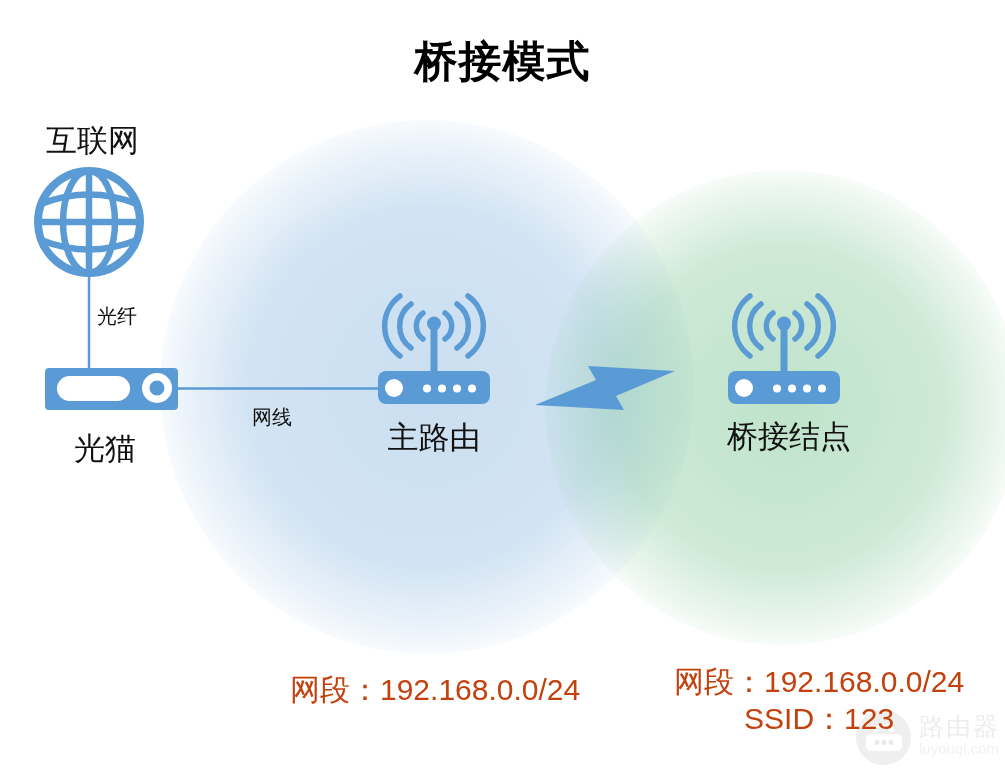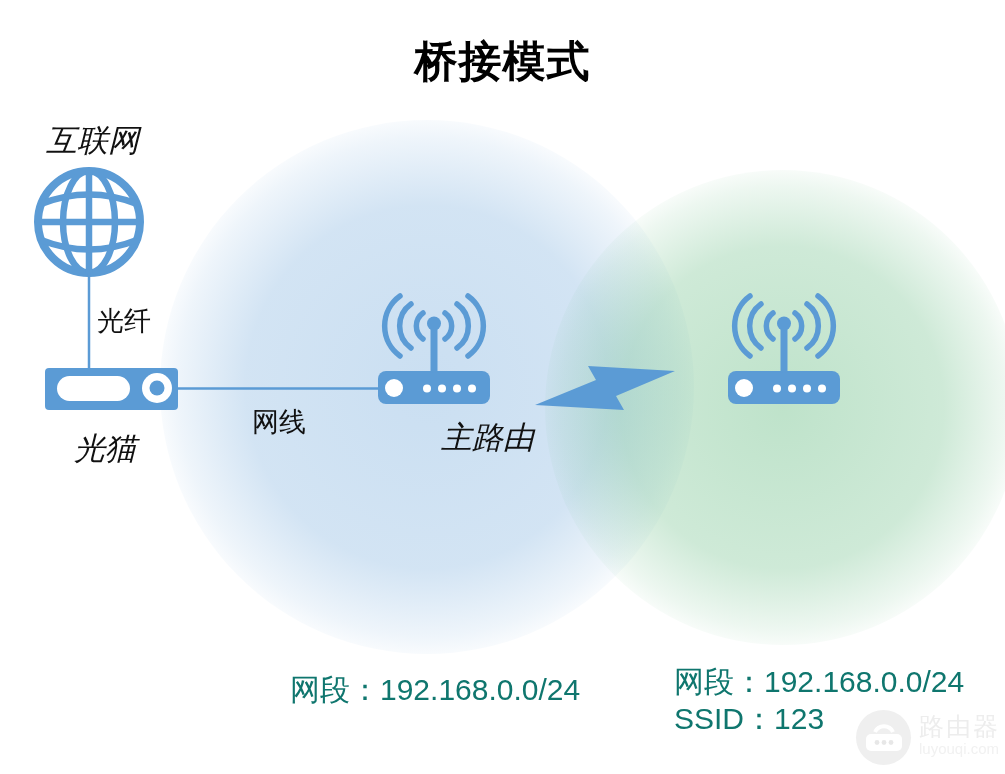--- a/index.html
+++ b/index.html
@@ -19,24 +19,24 @@
     background:radial-gradient(circle,
       rgba(80,178,112,0.37) 0%, rgba(80,178,112,0.28) 48%,
       rgba(80,178,112,0.10) 66%, rgba(80,178,112,0) 74%);
   }
   svg.diagram{position:absolute;left:0;top:0;z-index:2;}
   .label{position:absolute;z-index:3;white-space:nowrap;}
   .title{
     left:0;right:0;top:33px;text-align:center;
     font-size:43px;font-weight:bold;letter-spacing:1px;color:#000;
   }
-  .node-label{font-size:31px;font-style:italic;}
-  .link-label{font-size:27px;}
-  .center200{width:200px;text-align:right;}
-  .info{position:absolute;z-index:3;font-size:30px;line-height:37px;white-space:nowrap;color:#0f766e;}
+  .node-label{font-size:31px;}
+  .link-label{font-size:20px;}
+  .center200{width:200px;text-align:center;}
+  .info{position:absolute;z-index:3;font-size:30px;line-height:37px;white-space:nowrap;color:#c2410c;text-align:center;}
   .watermark{position:absolute;left:856px;top:710px;z-index:1;display:flex;align-items:flex-start;}
   .wm-badge{
     width:55px;height:55px;border-radius:50%;background:#efefef;position:relative;flex:0 0 auto;
   }
   .wm-text{margin-left:8px;}
   .wm-brand{font-size:25px;color:#ededed;letter-spacing:2px;line-height:28px;margin-top:2px;}
   .wm-site{font-size:15px;color:#f1f1f1;line-height:18px;}
 </style>
 </head>
 <body>
@@ -114,20 +114,21 @@
   <div class="label node-label" style="left:46px;top:120px">互联网</div>
 
   <div class="label link-label" style="left:97px;top:303px">光纤</div>
 
   <div class="label node-label" style="left:74px;top:428px">光猫</div>
 
   <div class="label link-label" style="left:252px;top:404px">网线</div>
 
   <div class="label node-label center200" style="left:334px;top:417px">主路由</div>
 
+  <div class="label node-label center200" style="left:689px;top:416px">桥接结点</div>
 
   <div class="info" style="left:290px;top:671px">
     <div><span>网段：</span><span>192.168.0.0/24</span></div>
   </div>
 
   <div class="info" style="left:674px;top:663px">
     <div><span>网段：</span><span>192.168.0.0/24</span></div>
     <div><span>SSID：</span><span>123</span></div>
   </div>
 

